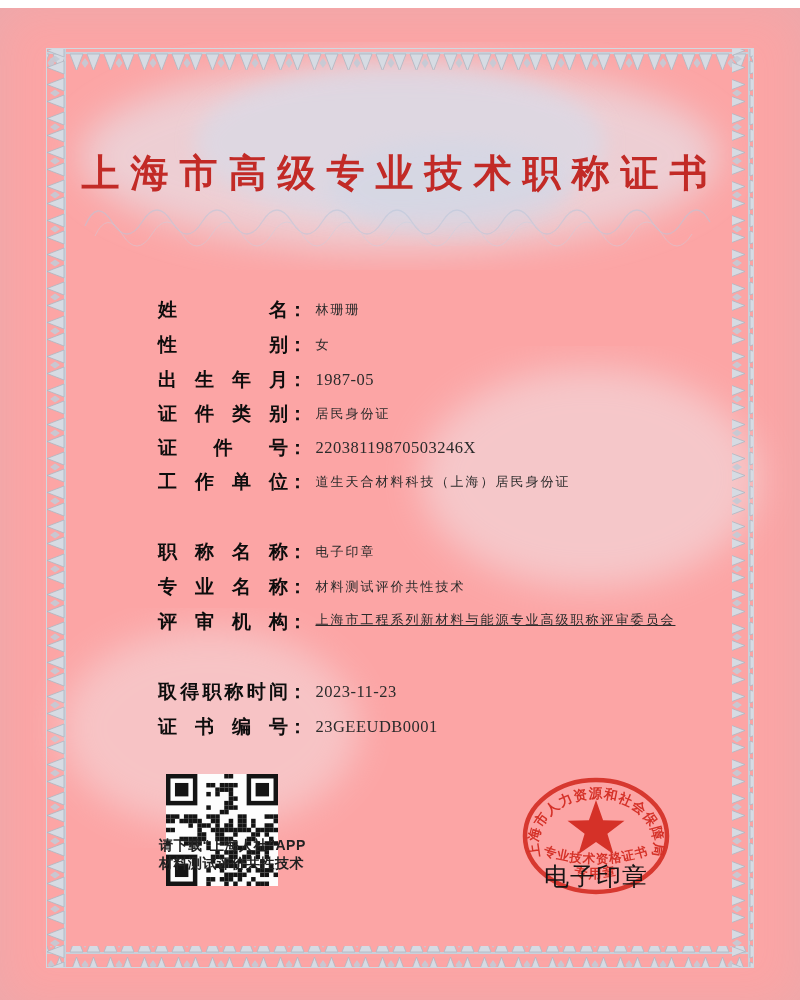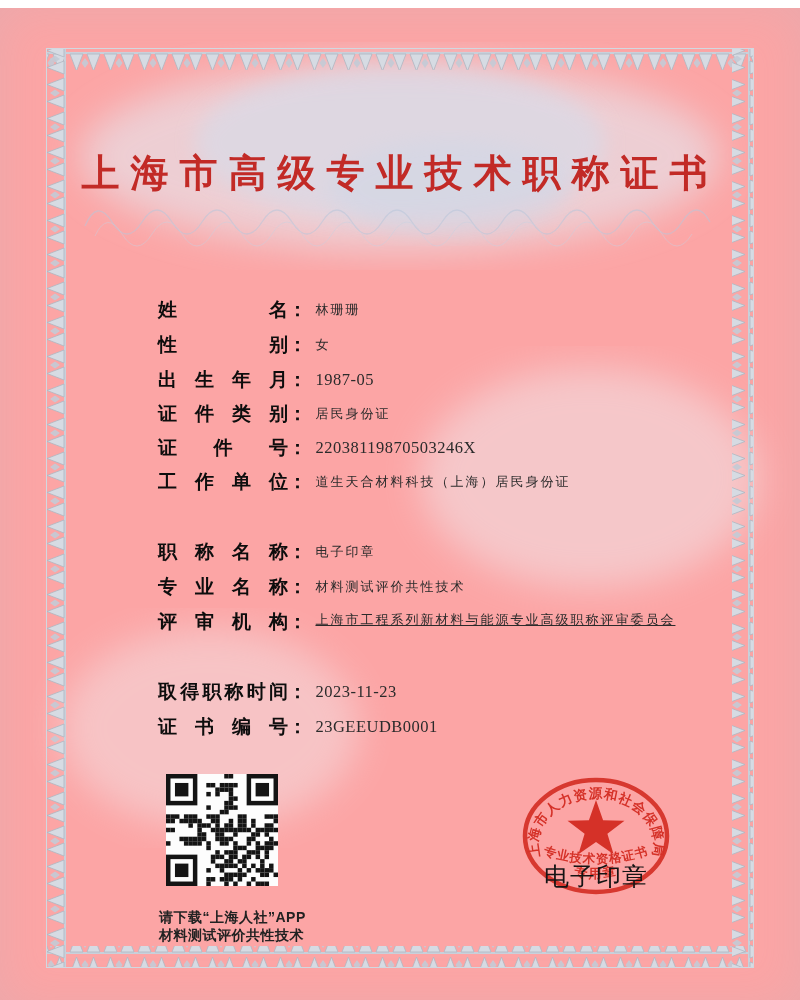--- a/index.html
+++ b/index.html
@@ -24,21 +24,21 @@
   .val{
     display:inline-block;margin-left:4px;font-size:13px;color:#2b2b2b;
     font-family:"DejaVu Serif", serif;letter-spacing:2px;vertical-align:top;
     line-height:24px;white-space:normal;max-width:430px;
   }
   .val.num{font-family:Liberation Serif, serif;letter-spacing:0.5px;font-size:16.5px;}
   .val.wrap{width:392px;line-height:20px;text-decoration:underline;}
   .qr-wrap{position:absolute;left:166px;top:766px;width:112px;height:112px;}
   .qr-wrap svg{fill:#141414;background:#fdfdfd;}
   .qr-caption{
-    position:absolute;left:159px;top:900px;font-size:14px;font-weight:bold;
+    position:absolute;left:159px;top:828px;font-size:14px;font-weight:bold;
     color:#222;line-height:18px;letter-spacing:0.5px;
   }
   .seal{position:absolute;left:502px;top:748px;width:190px;height:160px;opacity:.92;}
   .seal text{font-family:"Liberation Sans", sans-serif;font-weight:bold;fill:#d2281e;}
   .seal-overlay{
     position:absolute;left:544px;top:852px;font-size:25px;font-weight:normal;
     color:#141414;letter-spacing:1px;font-family:"Liberation Sans", sans-serif;
   }
   .bottom-edge{position:absolute;left:0;bottom:0;width:800px;height:6px;background:#141414;}
 </style>

